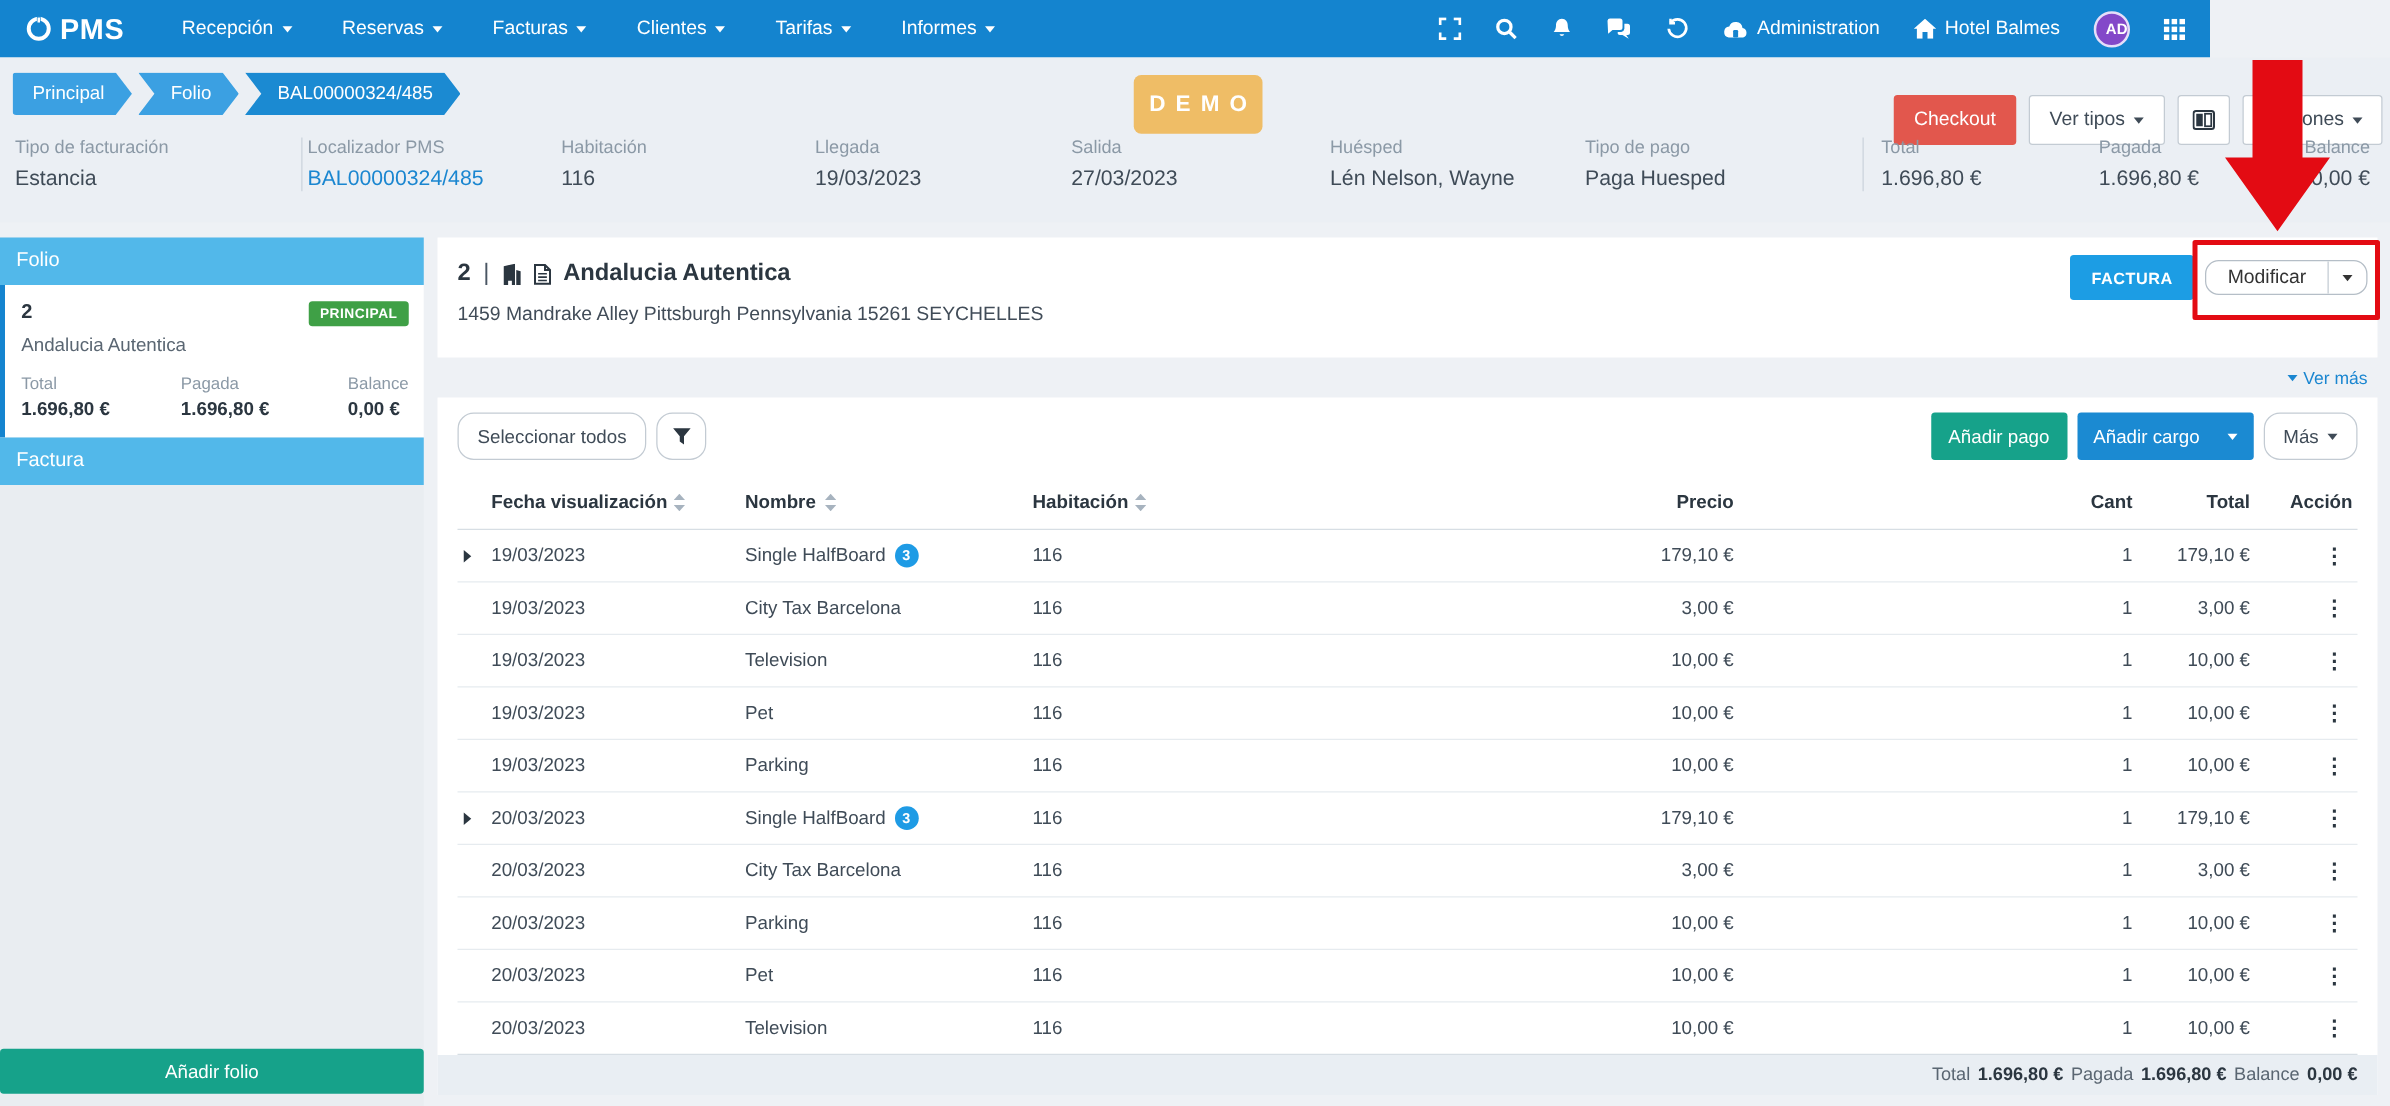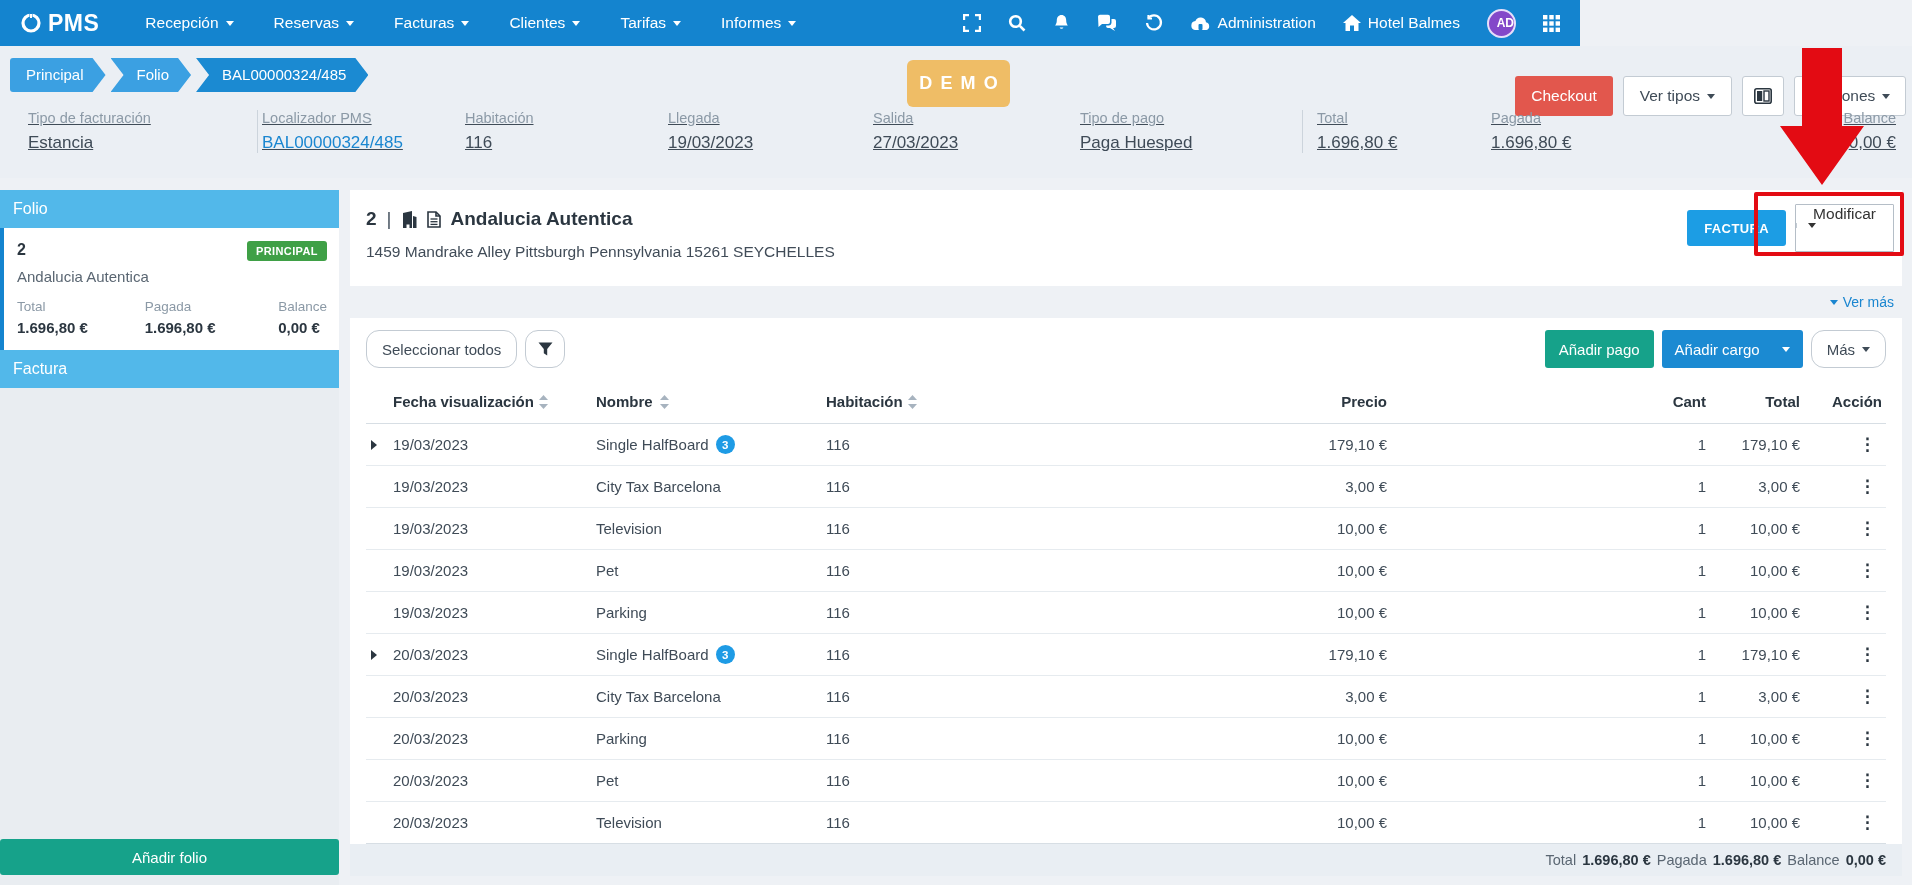--- a/index.html
+++ b/index.html
@@ -5,21 +5,21 @@
   * { margin:0; padding:0; box-sizing:border-box; }
   html,body { width:1912px; height:885px; }
   body {
     position:relative; overflow:hidden;
     background:#eef1f5;
     font-family:"Liberation Sans", sans-serif;
     color:#3f4b57;
   }
   
   .navbar{
-    position:absolute; top:0; left:0; width:1580px; height:46px;
+    position:absolute; top:0; left:0; width:1768px; height:46px;
     background:#1484cf; display:flex; align-items:center;
     padding:0 20px; color:#fff;
   }
   .logo{ display:flex; align-items:center; gap:6px; font-size:23px; font-weight:bold; letter-spacing:.5px; margin-right:46px; cursor:pointer;}
   .nav-menus{ display:flex; gap:40px; font-size:15.5px; }
   .nav-item{ display:flex; align-items:center; cursor:pointer; }
   .caret{ display:inline-block; width:0; height:0; border-left:4px solid transparent; border-right:4px solid transparent; border-top:5px solid currentColor; margin-left:7px; }
   .nav-right{ margin-left:auto; display:flex; align-items:center; gap:27px; font-size:15.5px; }
   .nav-ic{ display:flex; align-items:center; cursor:pointer; }
   .nav-link{ display:flex; align-items:center; gap:7px; cursor:pointer; }
@@ -31,21 +31,21 @@
     clip-path:polygon(0 0, calc(100% - 13px) 0, 100% 50%, calc(100% - 13px) 100%, 0 100%, 13px 50%); }
   .crumb.first{ clip-path:polygon(0 0, calc(100% - 13px) 0, 100% 50%, calc(100% - 13px) 100%, 0 100%); padding-left:16px; border-radius:3px 0 0 3px; }
   .crumb.active{ background:#1b8ad2; }
   .demo{ position:absolute; top:14px; left:907px; width:103px; height:47px; background:#efbd66; border-radius:6px;
     color:#fff; font-size:18px; font-weight:bold; letter-spacing:.45em; display:flex; align-items:center; justify-content:center; padding-left:.45em; }
   .band-actions{ position:absolute; top:30px; right:6px; display:flex; gap:10px; align-items:center; }
   .btn{ height:40px; border-radius:3px; font-size:15.5px; display:flex; align-items:center; justify-content:center; cursor:pointer; padding:0 16px; }
   .btn-red{ background:#e2574d; color:#fff; }
   .btn-white{ background:#fff; border:1px solid #c3cbd3; color:#3f4b57; }
   .btn-icon{ width:42px; padding:0; }
-  .fields{ position:absolute; top:64px; left:16px; right:0; display:flex; padding:0 12px;text-decoration:underline; }
+  .fields{ position:absolute; top:64px; left:0; right:0; display:flex; padding:0 12px; }
   .field{ padding-right:10px; }
   .field .lbl{ font-size:14.5px; color:#8b99a6; margin-bottom:7px; white-space:nowrap; }
   .field .val{ font-size:17px; color:#3f4b57; white-space:nowrap; }
   .field .val.link{ color:#1a86d0; cursor:pointer; }
   .f1{width:229px;} .f2{width:208px; border-left:1px solid #ccd4dc; padding-left:4px;}
   .f3{width:203px;} .f4{width:205px;} .f5{width:207px;} .f6{width:204px;} .f7{width:222px;}
   .f8{width:189px; border-left:1px solid #ccd4dc; padding-left:14px;} .f9{width:158px;}
   .f10{flex:1; text-align:right; padding-right:4px;}
   
   .sidebar{ position:absolute; left:0; top:190px; width:339px; bottom:0; background:#e9edf1; }
@@ -61,21 +61,21 @@
   .fi-col .val{ font-size:15px; font-weight:bold; color:#2b3640; margin-top:5px; }
   .add-folio{ position:absolute; left:0; right:0; bottom:10px; height:36px; background:#16a28a; color:#fff; font-size:15px; border:none; border-radius:3px; cursor:pointer; font-family:inherit; }
   
   .content{ position:absolute; left:350px; top:190px; right:10px; bottom:0; }
   .title-card{ position:relative; background:#fff; height:96px; padding:18px 16px 0 16px; }
   .title-line{ display:flex; align-items:center; gap:10px; font-size:19px; font-weight:bold; color:#2b3640; }
   .title-line .sep{ font-weight:normal; color:#4a5663; }
   .address{ margin-top:13px; font-size:15.5px; color:#414c58; }
   .title-actions{ position:absolute; top:14px; right:8px; display:flex; gap:9px; align-items:center; }
   .btn-factura{ height:36px; background:#1c9de4; color:#fff; font-weight:bold; font-size:13px; letter-spacing:.4px; border-radius:3px; padding:0 17px; display:flex; align-items:center; cursor:pointer; }
-  .split{ display:flex; height:48px; background:#fff; border:1px solid #b5bec7; border-radius:1px; overflow:hidden;flex-direction:column; }
+  .split{ display:flex; height:28px; background:#fff; border:1px solid #b5bec7; border-radius:11px; overflow:hidden; }
   .split .main{ padding:0 17px; display:flex; align-items:center; font-size:15.5px; color:#333; cursor:pointer; }
   .split .dd{ width:31px; border-left:1px solid #c3cbd3; display:flex; align-items:center; justify-content:center; color:#333; cursor:pointer; }
   .vermas-row{ height:32px; display:flex; align-items:center; justify-content:flex-end; padding-right:8px; }
   .vermas{ color:#1a86d0; font-size:14px; display:flex; align-items:center; gap:5px; cursor:pointer; }
   .caret-blue{ width:0;height:0;border-left:4px solid transparent;border-right:4px solid transparent;border-top:5px solid #1a86d0; }
   .card{ background:#fff; margin-top:0; }
   .toolbar{ display:flex; align-items:center; padding:12px 16px; gap:8px; }
   .tb-btn{ height:38px; background:#fff; border:1px solid #c3cbd3; border-radius:13px; font-size:15px; color:#3f4b57; display:flex; align-items:center; padding:0 15px; cursor:pointer; }
   .tb-right{ margin-left:auto; display:flex; gap:8px; }
   .btn-teal{ height:38px; background:#16a28a; color:#fff; font-size:15px; border-radius:3px; display:flex; align-items:center; padding:0 14px; cursor:pointer; }
@@ -258,20 +258,24 @@
         <div class="val">116</div>
       </div>
     <div class="field f4">
         <div class="lbl">Llegada</div>
         <div class="val">19/03/2023</div>
       </div>
     <div class="field f5">
         <div class="lbl">Salida</div>
         <div class="val">27/03/2023</div>
       </div>
+    <div class="field f6">
+        <div class="lbl">Huésped</div>
+        <div class="val">Lén Nelson, Wayne</div>
+      </div>
     <div class="field f7">
         <div class="lbl">Tipo de pago</div>
         <div class="val">Paga Huesped</div>
       </div>
     <div class="field f8">
         <div class="lbl">Total</div>
         <div class="val">1.696,80 €</div>
       </div>
     <div class="field f9">
         <div class="lbl">Pagada</div>

